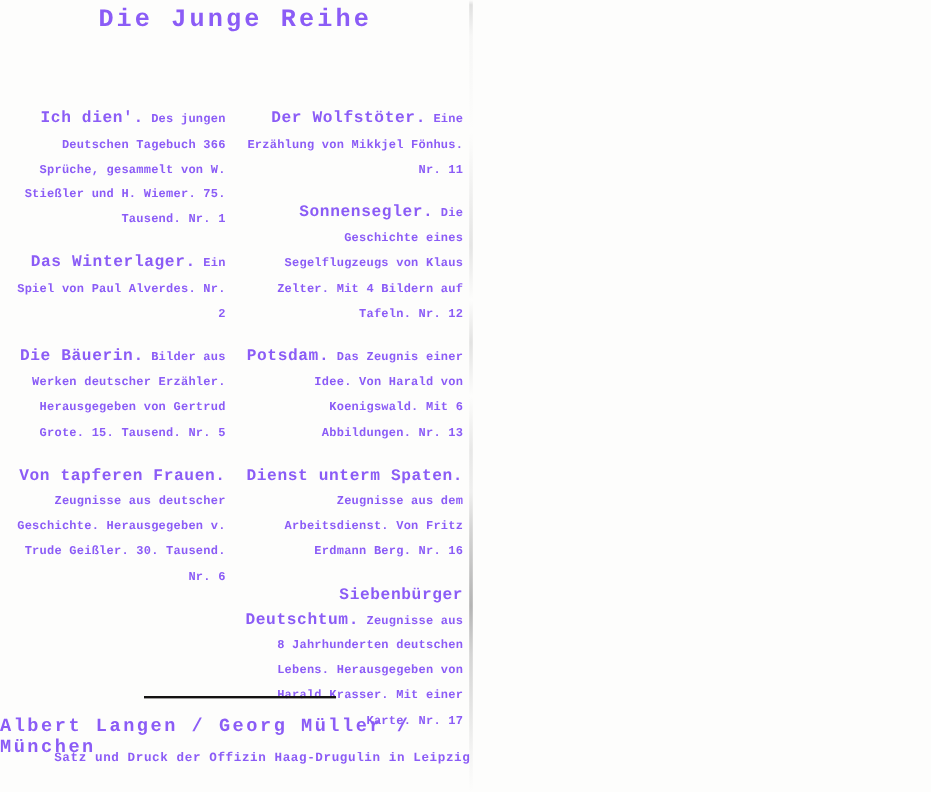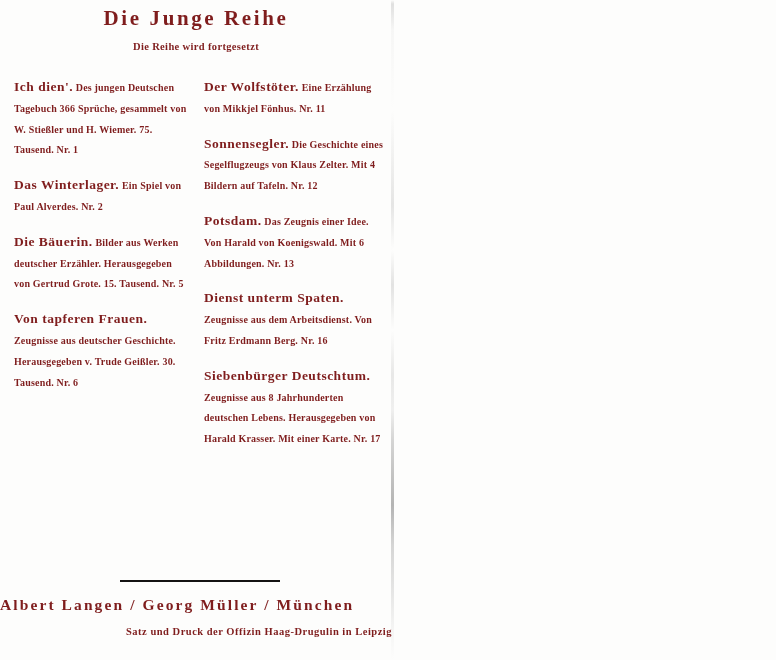--- a/index.html
+++ b/index.html
@@ -7,22 +7,22 @@
     padding: 0;
     background: #ffffff;
   }
 
   .page {
     position: relative;
     width: 776px;
     height: 660px;
     background: #fdfdfc;
     overflow: hidden;
-    font-family: Liberation Serif, serif;
-    color: #7f1d1d;
+    font-family: Liberation Mono, monospace;
+    color: #8b5cf6;
     -webkit-font-smoothing: none;
   }
 
   
   .bleed-stripe {
     position: absolute;
     left: 391px;
     top: 0;
     width: 3px;
     height: 660px;
@@ -92,22 +92,22 @@
 
   .column {
     width: 196px;
     box-sizing: border-box;
   }
 
   .column.left  { padding: 0 8px 0 14px; }
   .column.right { padding: 0 6px 0 8px; }
 
   .entry {
-    margin: 4px 0 15px 0;
-    text-align: left;
+    margin: 16px 0 15px 0;
+    text-align: right;
     line-height: 1.30;
   }
 
   .entry:last-child { margin-bottom: 0; }
 
   .entry .t {
     font-size: 13.5px;
     font-weight: bold;
     letter-spacing: 0.5px;
   }
@@ -154,21 +154,20 @@
 <body>
 
 <div class="page">
 
   <div class="bleed-stripe"></div>
 
   <div class="textblock">
 
     <div class="header">
       <div class="series-title">Die Junge Reihe</div>
-      <div class="header-line second">Die Reihe wird fortgesetzt</div>
     </div>
 
     <div class="columns">
       <div class="column left">
           <div class="entry"><span class="t">Ich dien'.</span><span class="d"> Des jungen Deutschen Tagebuch 366 Sprüche, gesammelt von W. Stießler und H. Wiemer. 75. Tausend. Nr. 1</span></div>
           <div class="entry"><span class="t">Das Winterlager.</span><span class="d"> Ein Spiel von Paul Alverdes. Nr. 2</span></div>
           <div class="entry"><span class="t">Die Bäuerin.</span><span class="d"> Bilder aus Werken deutscher Erzähler. Herausgegeben von Gertrud Grote. 15. Tausend. Nr. 5</span></div>
           <div class="entry"><span class="t">Von tapferen Frauen.</span><span class="d"> Zeugnisse aus deutscher Geschichte. Herausgegeben v. Trude Geißler. 30. Tausend. Nr. 6</span></div>
         </div>
       <div class="column right">

